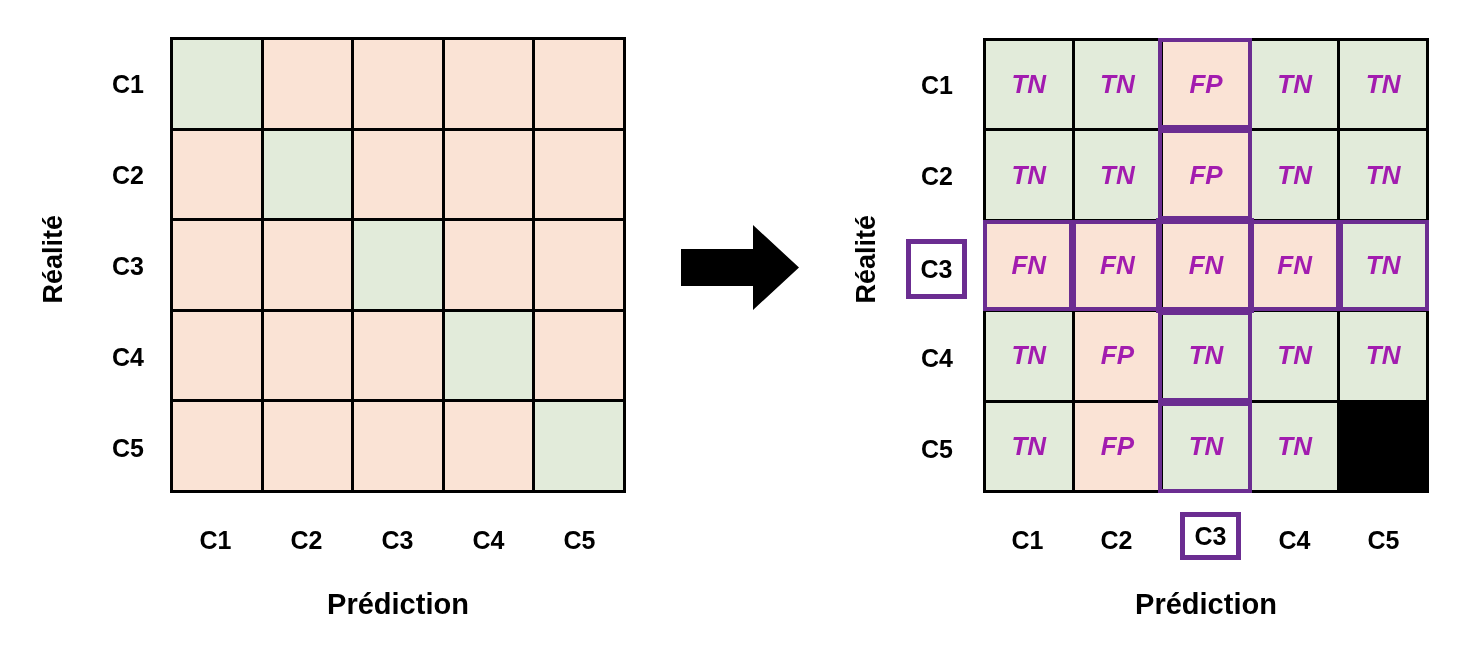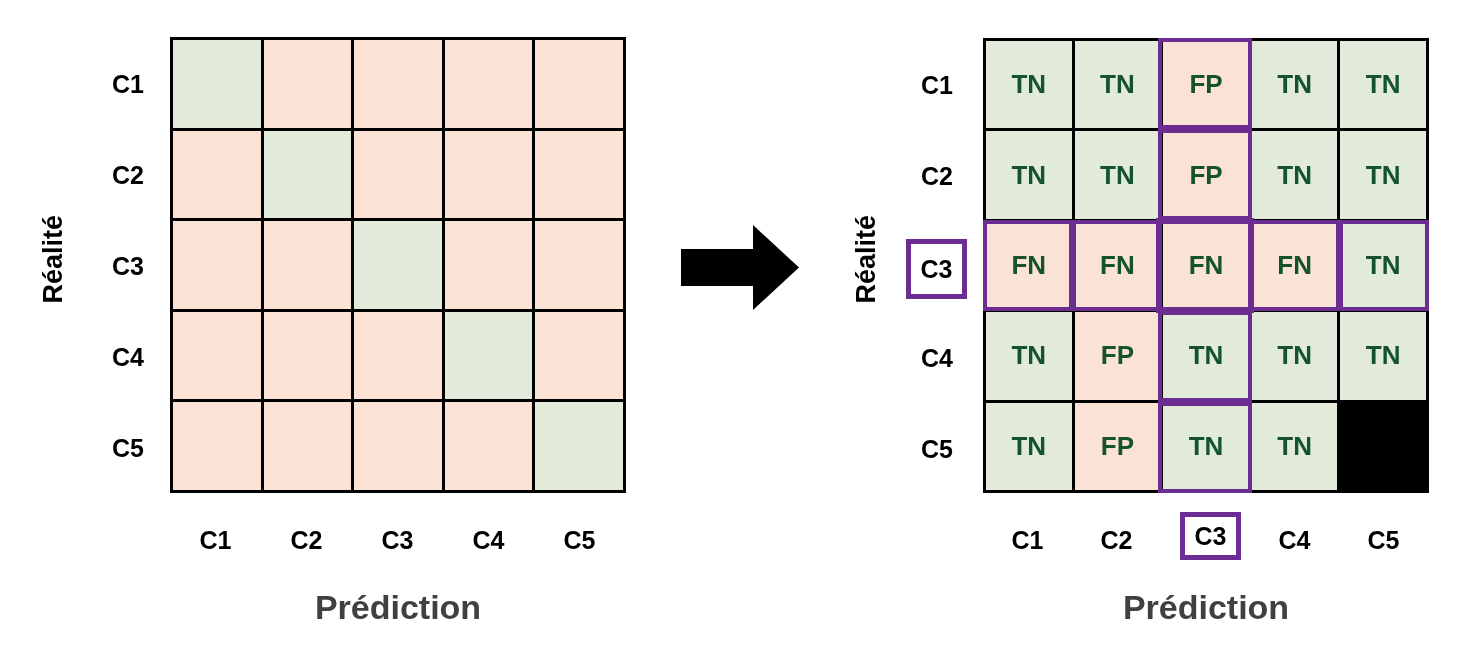--- a/index.html
+++ b/index.html
@@ -19,22 +19,22 @@
     font-size:27px;
     color:#000;
     writing-mode:vertical-rl;
     transform:rotate(180deg);
     letter-spacing:0px;
     white-space:nowrap;
   }
   .axis-x{
     position:absolute;
     font-weight:bold;
-    font-size:34px;
-    color:#404040;
+    font-size:29px;
+    color:#000000;
     text-align:center;
     white-space:nowrap;
   }
 
   
   .rowlab{
     position:absolute;
     font-weight:bold;
     font-size:25px;
     color:#000;
@@ -70,22 +70,23 @@
     box-sizing:border-box;
     gap:3px;
   }
   .cell{
     position:relative;
     display:flex;
     align-items:center;
     justify-content:center;
     font-weight:bold;
     font-size:26px;
-    color:#14532d;
-    box-sizing:border-box;
+    color:#a21caf;
+    box-sizing:border-box;
+    font-style:italic;
   }
   .cell.green{background:#e2ebda;}
   .cell.peach{background:#fae3d5;}
 
   
   .hl{
     position:absolute;
     box-sizing:border-box;
     border:4px solid #6b2d91;
     pointer-events:none;

